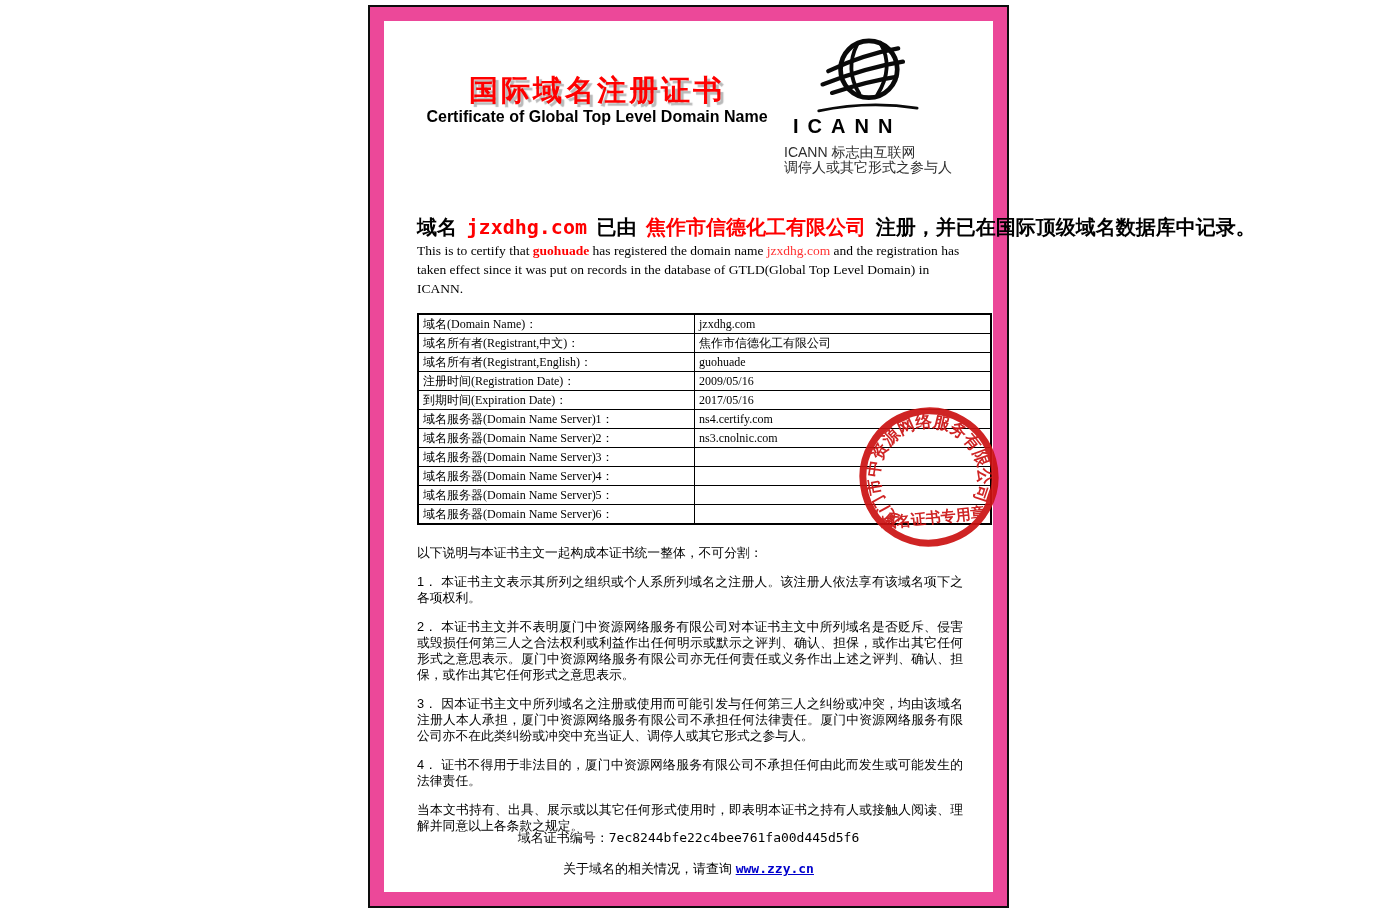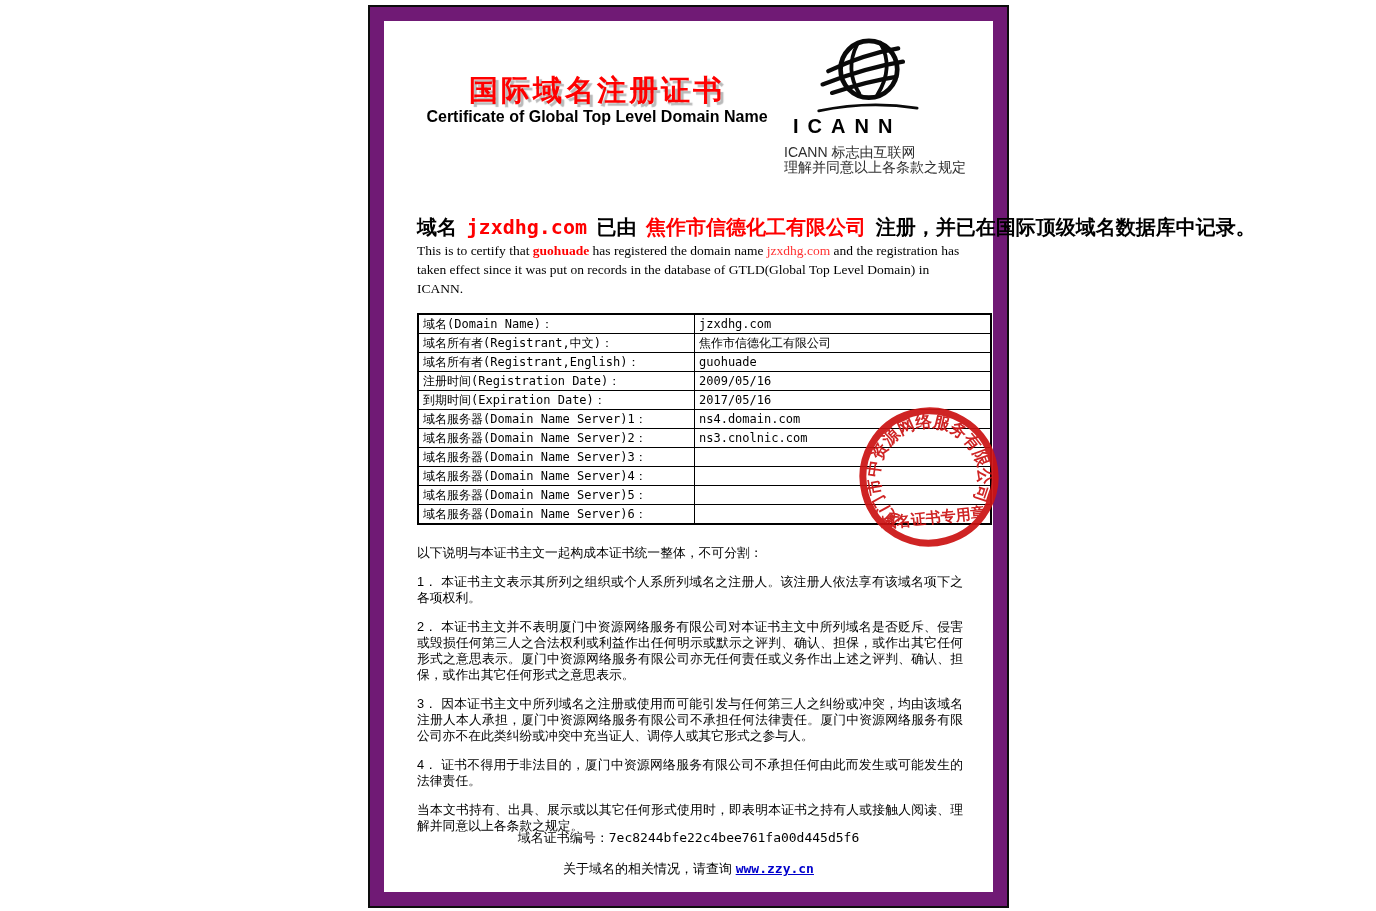--- a/index.html
+++ b/index.html
@@ -1,21 +1,21 @@
 <!DOCTYPE html>
 <html><head>
 <meta charset="utf-8">
 <style>
   html,body{margin:0;padding:0;background:#ffffff;}
   body{width:1376px;height:911px;position:relative;overflow:hidden;
        font-family:"Liberation Sans","DejaVu Sans",sans-serif;color:#000;}
 
   
   .cert{position:absolute;left:368px;top:5px;width:641px;height:903px;
-        box-sizing:border-box;border:2px solid #0d0d0d;background:#701a75;}
+        box-sizing:border-box;border:2px solid #0d0d0d;background:#ec4899;}
   .paper{position:absolute;left:14px;top:14px;right:14px;bottom:14px;background:#ffffff;}
 
   
   .title-cn{position:absolute;left:0;top:50px;width:426px;text-align:center;
             font-size:29px;font-weight:bold;color:#ff0000;letter-spacing:3px;
             text-shadow:3px 3px 1px #b9b9b9;white-space:nowrap;}
   .title-en{position:absolute;left:0;top:87px;width:426px;text-align:center;
             font-size:16px;font-weight:bold;white-space:nowrap;}
 
   .icann{position:absolute;left:400px;top:10px;width:166px;}
@@ -36,21 +36,21 @@
   .en-para .red-b{color:#ff0000;font-weight:bold;}
   .en-para .red-n{color:#ff3333;}
 
   
   table.dtable{position:absolute;left:33px;top:292px;width:540px;
                border-collapse:collapse;table-layout:fixed;
                border:2px solid #000;
                font-family:"DejaVu Sans Mono","Liberation Mono",monospace;
                font-size:12px;}
   table.dtable td{border:1px solid #000;height:18px;padding:0 13px 0 4px;
-                  overflow:hidden;white-space:nowrap;vertical-align:middle;}
+                  overflow:hidden;white-space:nowrap;vertical-align:middle;font-family:Liberation Serif, serif;}
   td.c1{width:258px;}
   td.c2{width:278px;}
 
   
   .stamp{position:absolute;left:463px;top:374px;width:164px;height:164px;
          z-index:6;opacity:.93;pointer-events:none;}
 
   
   .terms{position:absolute;left:33px;top:524px;width:546px;
          font-size:12.8px;line-height:16px;}
@@ -83,21 +83,21 @@
           <path d="M69 12 Q84 38 66 67" stroke-width="4"></path>
           <path d="M88 18 Q52 24 14 42" stroke-width="4.5"></path>
           <path d="M93 32 Q55 38 8 56" stroke-width="4.5"></path>
           <path d="M86 48 Q58 52 18 65" stroke-width="4.5"></path>
           <path d="M4 84 Q56 73 108 81" stroke-width="3"></path>
         </g>
       </svg>
       <div class="icann-word">ICANN</div>
       <div class="icann-note">
         <div>ICANN 标志由互联网</div>
-        <div>理解并同意以上各条款之规定</div>
+        <div>调停人或其它形式之参与人</div>
       </div>
     </div>
 
     <div class="domain-line">
       <span>域名</span>
       <span class="red dm gap">jzxdhg.com</span>
       <span>已由</span>
       <span class="red gap">焦作市信德化工有限公司</span>
       <span>注册，并已在国际顶级域名数据库中记录。</span>
     </div>
@@ -127,21 +127,21 @@
         <tr>
           <td class="c1">注册时间(Registration Date)：</td>
           <td class="c2">2009/05/16</td>
         </tr>
         <tr>
           <td class="c1">到期时间(Expiration Date)：</td>
           <td class="c2">2017/05/16</td>
         </tr>
         <tr>
           <td class="c1">域名服务器(Domain Name Server)1：</td>
-          <td class="c2">ns4.domain.com</td>
+          <td class="c2">ns4.certify.com</td>
         </tr>
         <tr>
           <td class="c1">域名服务器(Domain Name Server)2：</td>
           <td class="c2">ns3.cnolnic.com</td>
         </tr>
         <tr>
           <td class="c1">域名服务器(Domain Name Server)3：</td>
           <td class="c2"></td>
         </tr>
         <tr>

